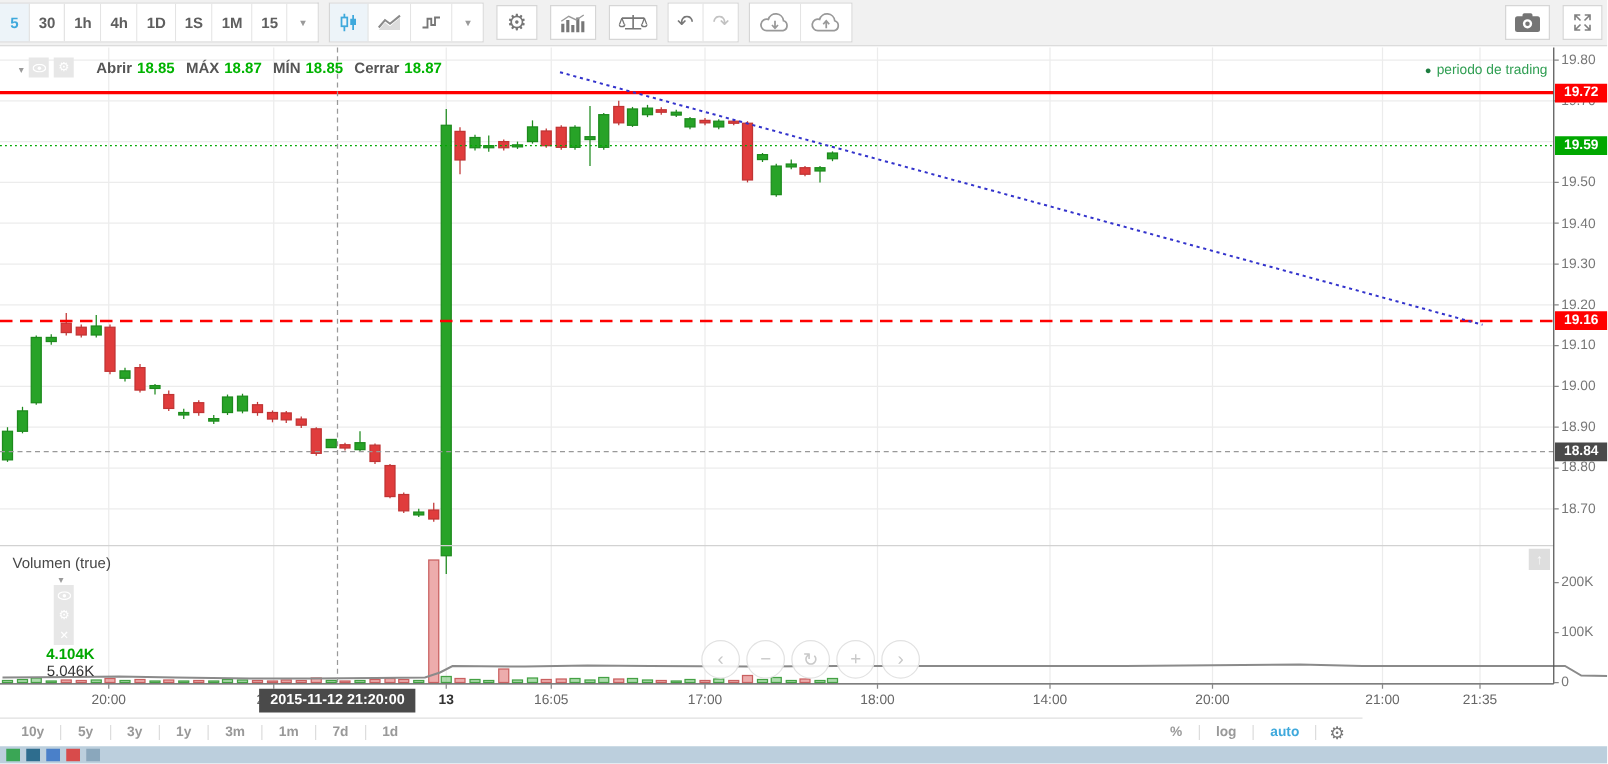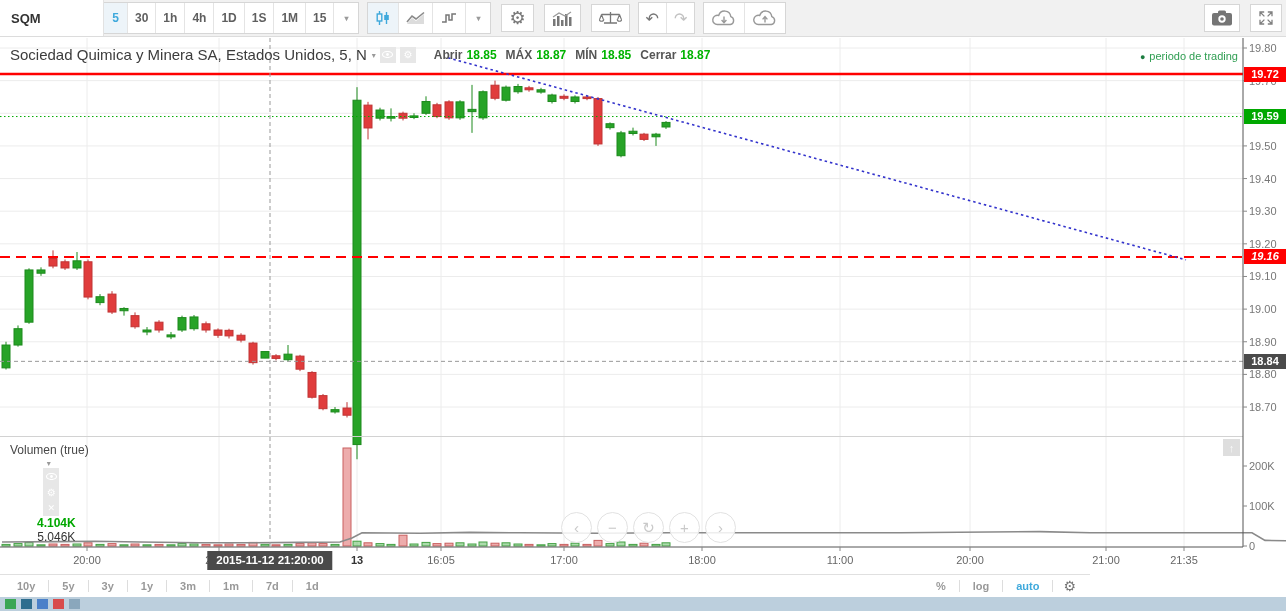--- a/index.html
+++ b/index.html
@@ -302,21 +302,20 @@
       <line x1="441" y1="547" x2="441" y2="551" stroke="#888"></line>
       <line x1="564" y1="547" x2="564" y2="551" stroke="#888"></line>
       <line x1="702" y1="547" x2="702" y2="551" stroke="#888"></line>
       <line x1="840" y1="547" x2="840" y2="551" stroke="#888"></line>
       <line x1="970" y1="547" x2="970" y2="551" stroke="#888"></line>
       <line x1="1106" y1="547" x2="1106" y2="551" stroke="#888"></line>
       <line x1="1184" y1="547" x2="1184" y2="551" stroke="#888"></line>
     </svg>
 
   <div class="tb-top">
-    <div class="symbol">SQM</div>
 
     <div class="grp" style="margin-left:0;border-left:none;">
       <div class="btn active">5</div>
       <div class="btn">30</div>
       <div class="btn">1h</div>
       <div class="btn">4h</div>
       <div class="btn">1D</div>
       <div class="btn">1S</div>
       <div class="btn">1M</div>
       <div class="btn">15</div>
@@ -415,21 +414,20 @@
             <path d="M6.4 9.6 L2 14 M2 9.8 V14 H6.2"></path>
             <path d="M9.6 9.6 L14 14 M14 9.8 V14 H9.8"></path>
             <path d="M6.4 6.4 L2 2 M2 6.2 V2 H6.2"></path>
           </g>
         </svg>
       </div>
     </div>
   </div>
 
   <div class="hdr">
-    <span class="hdr-title">Sociedad Quimica y Minera SA, Estados Unidos, 5, N</span>
     <span class="caret">▾</span>
     <span class="mini">
       <svg width="11" height="7">
         <ellipse cx="5.5" cy="3.5" rx="5" ry="3" fill="none" stroke="#fff" stroke-width="1.1"></ellipse>
         <circle cx="5.5" cy="3.5" r="1.4" fill="#fff"></circle>
       </svg>
     </span>
     <span class="mini">
         <span style="font-size:10px;">⚙</span>
       </span>
@@ -497,29 +495,29 @@
       <div class="ylab" style="top: 270.48px;">19.10</div>
       <div class="ylab" style="top: 303.12px;">19.00</div>
       <div class="ylab" style="top: 335.76px;">18.90</div>
       <div class="ylab" style="top: 368.4px;">18.80</div>
       <div class="ylab" style="top: 401.04px;">18.70</div>
       <div class="vlab" style="top: 460px;">200K</div>
       <div class="vlab" style="top: 500px;">100K</div>
       <div class="vlab" style="top: 540px;">0</div>
       <div class="chip" style="top: 66.612px; background: rgb(255, 0, 0);">19.72</div>
       <div class="chip" style="top: 109.044px; background: rgb(0, 168, 0);">19.59</div>
-      <div class="chip" style="top: 249.396px; background: rgb(255, 0, 0); font-style: italic;">19.16</div>
+      <div class="chip" style="top: 249.396px; background: rgb(255, 0, 0);">19.16</div>
       <div class="chip" style="top: 353.844px; background: rgb(74, 74, 74);">18.84</div>
       <div class="xlab" style="left: 87px;">20:00</div>
       <div class="xlab" style="left: 219px;">21:00</div>
       <div class="xlab bold" style="left: 357px;">13</div>
       <div class="xlab" style="left: 441px;">16:05</div>
       <div class="xlab" style="left: 564px;">17:00</div>
       <div class="xlab" style="left: 702px;">18:00</div>
-      <div class="xlab" style="left: 840px;">11:00</div>
+      <div class="xlab" style="left: 840px;">14:00</div>
       <div class="xlab" style="left: 970px;">20:00</div>
       <div class="xlab" style="left: 1106px;">21:00</div>
       <div class="xlab" style="left: 1184px;">21:35</div>
       <div class="xtooltip" style="left: 270px;">2015-11-12 21:20:00</div>
     </div>
 
   <div class="tb-bot">
     <span class="rng" style="margin-left:4px;">10y</span>
       <span class="vdiv"></span>
     <span class="rng">5y</span>

